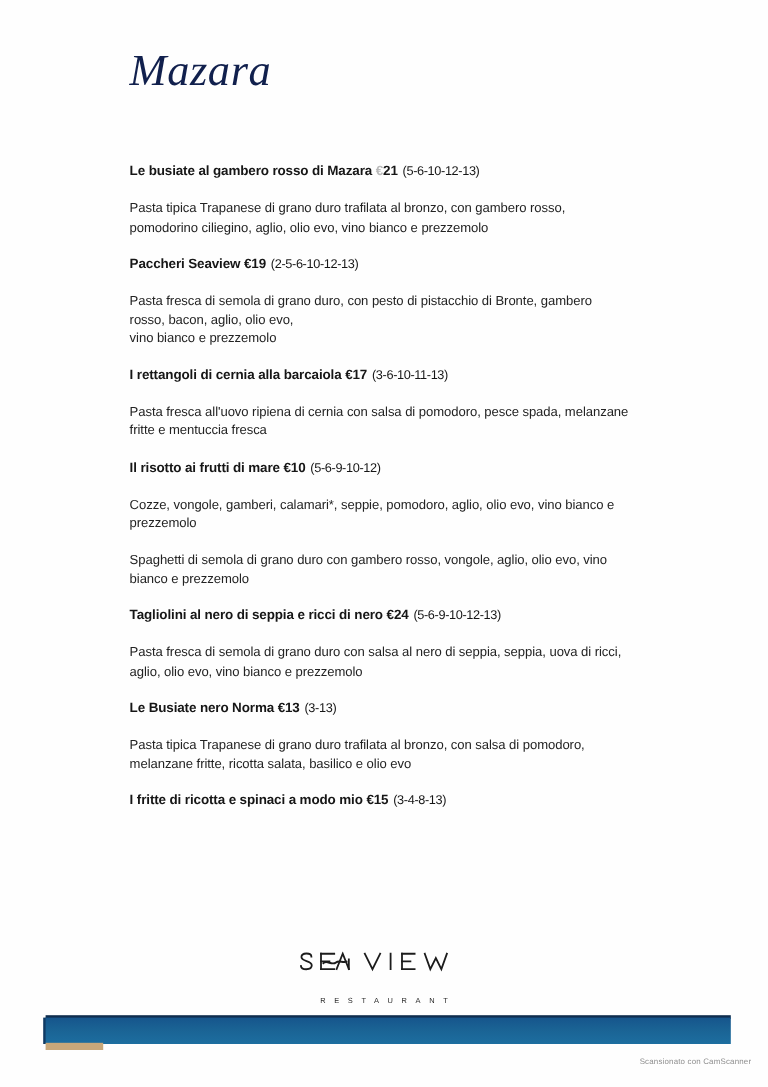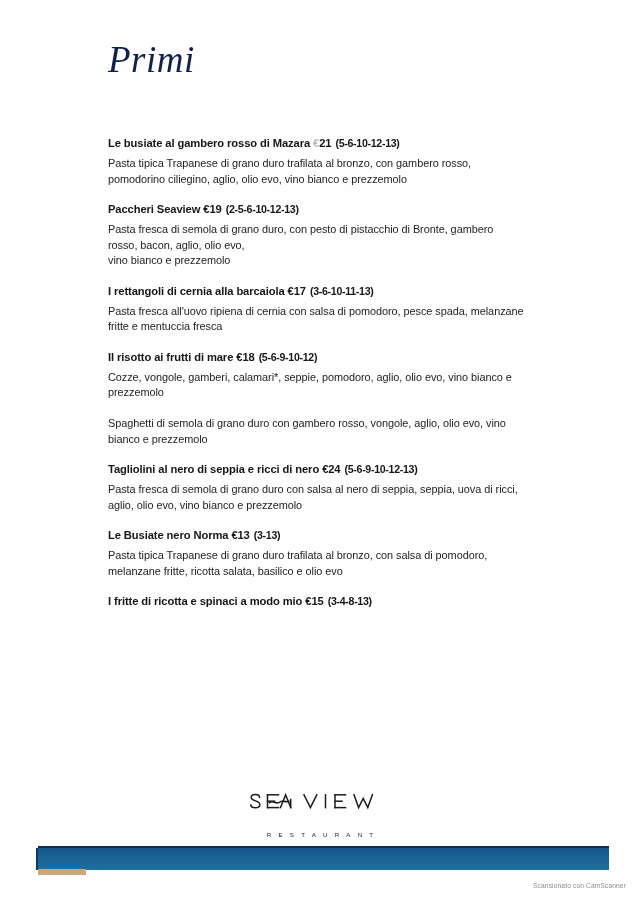--- a/index.html
+++ b/index.html
@@ -62,33 +62,33 @@
     text-align: right;
   }
   .item-price {
     font-weight: bold;
     margin-left: 3px;
   }
   .item-price.faint-euro .euro {
     color: #b9b9b9;
   }
   .item-allergens {
-    font-weight: bold;
+    font-weight: normal;
     font-size: 10.6px;
     margin-left: 4px;
     letter-spacing: -0.3px;
   }
 
   .item-desc {
     font-size: 10.9px;
     font-weight: normal;
     line-height: 1.43;
     color: #232323;
     letter-spacing: -0.05px;
-    margin-top: 4px;
+    margin-top: 15px;
     white-space: pre-line;
   }
 
   
   .logo-block {
     position: absolute;
     left: 0;
     right: 0;
     top: 793px;
     text-align: center;
@@ -158,41 +158,41 @@
     font-size: 6.6px;
     color: #8e8e8e;
     letter-spacing: 0.15px;
   }
 </style>
 </head>
 <body>
 
 <div class="page">
 
-  <div class="section-title">Primi</div>
+  <div class="section-title">Mazara</div>
 
   <div class="menu" id="menu-list">
       <div class="menu-item">
         <div class="item-head"><span class="item-name">Le busiate al gambero rosso di Mazara</span><span class="item-price faint-euro"><span class="euro">€</span>21</span><span class="item-allergens">(5-6-10-12-13)</span></div>
         <div class="item-desc">Pasta tipica Trapanese di grano duro trafilata al bronzo, con gambero rosso,
 pomodorino ciliegino, aglio, olio evo, vino bianco e prezzemolo</div>
       </div>
       <div class="menu-item">
         <div class="item-head"><span class="item-name">Paccheri Seaview</span><span class="item-price">€19</span><span class="item-allergens">(2-5-6-10-12-13)</span></div>
         <div class="item-desc">Pasta fresca di semola di grano duro, con pesto di pistacchio di Bronte, gambero
 rosso, bacon, aglio, olio evo,
 vino bianco e prezzemolo</div>
       </div>
       <div class="menu-item">
         <div class="item-head"><span class="item-name">I rettangoli di cernia alla barcaiola</span><span class="item-price">€17</span><span class="item-allergens">(3-6-10-11-13)</span></div>
         <div class="item-desc">Pasta fresca all'uovo ripiena di cernia con salsa di pomodoro, pesce spada, melanzane
 fritte e mentuccia fresca</div>
       </div>
       <div class="menu-item">
-        <div class="item-head"><span class="item-name">Il risotto ai frutti di mare</span><span class="item-price">€18</span><span class="item-allergens">(5-6-9-10-12)</span></div>
+        <div class="item-head"><span class="item-name">Il risotto ai frutti di mare</span><span class="item-price">€10</span><span class="item-allergens">(5-6-9-10-12)</span></div>
         <div class="item-desc">Cozze, vongole, gamberi, calamari*, seppie, pomodoro, aglio, olio evo, vino bianco e
 prezzemolo</div>
       </div>
       <div class="menu-item">
         <div class="item-desc">Spaghetti di semola di grano duro con gambero rosso, vongole, aglio, olio evo, vino
 bianco e prezzemolo</div>
       </div>
       <div class="menu-item">
         <div class="item-head"><span class="item-name">Tagliolini al nero di seppia e ricci di nero</span><span class="item-price">€24</span><span class="item-allergens">(5-6-9-10-12-13)</span></div>
         <div class="item-desc">Pasta fresca di semola di grano duro con salsa al nero di seppia, seppia, uova di ricci,

